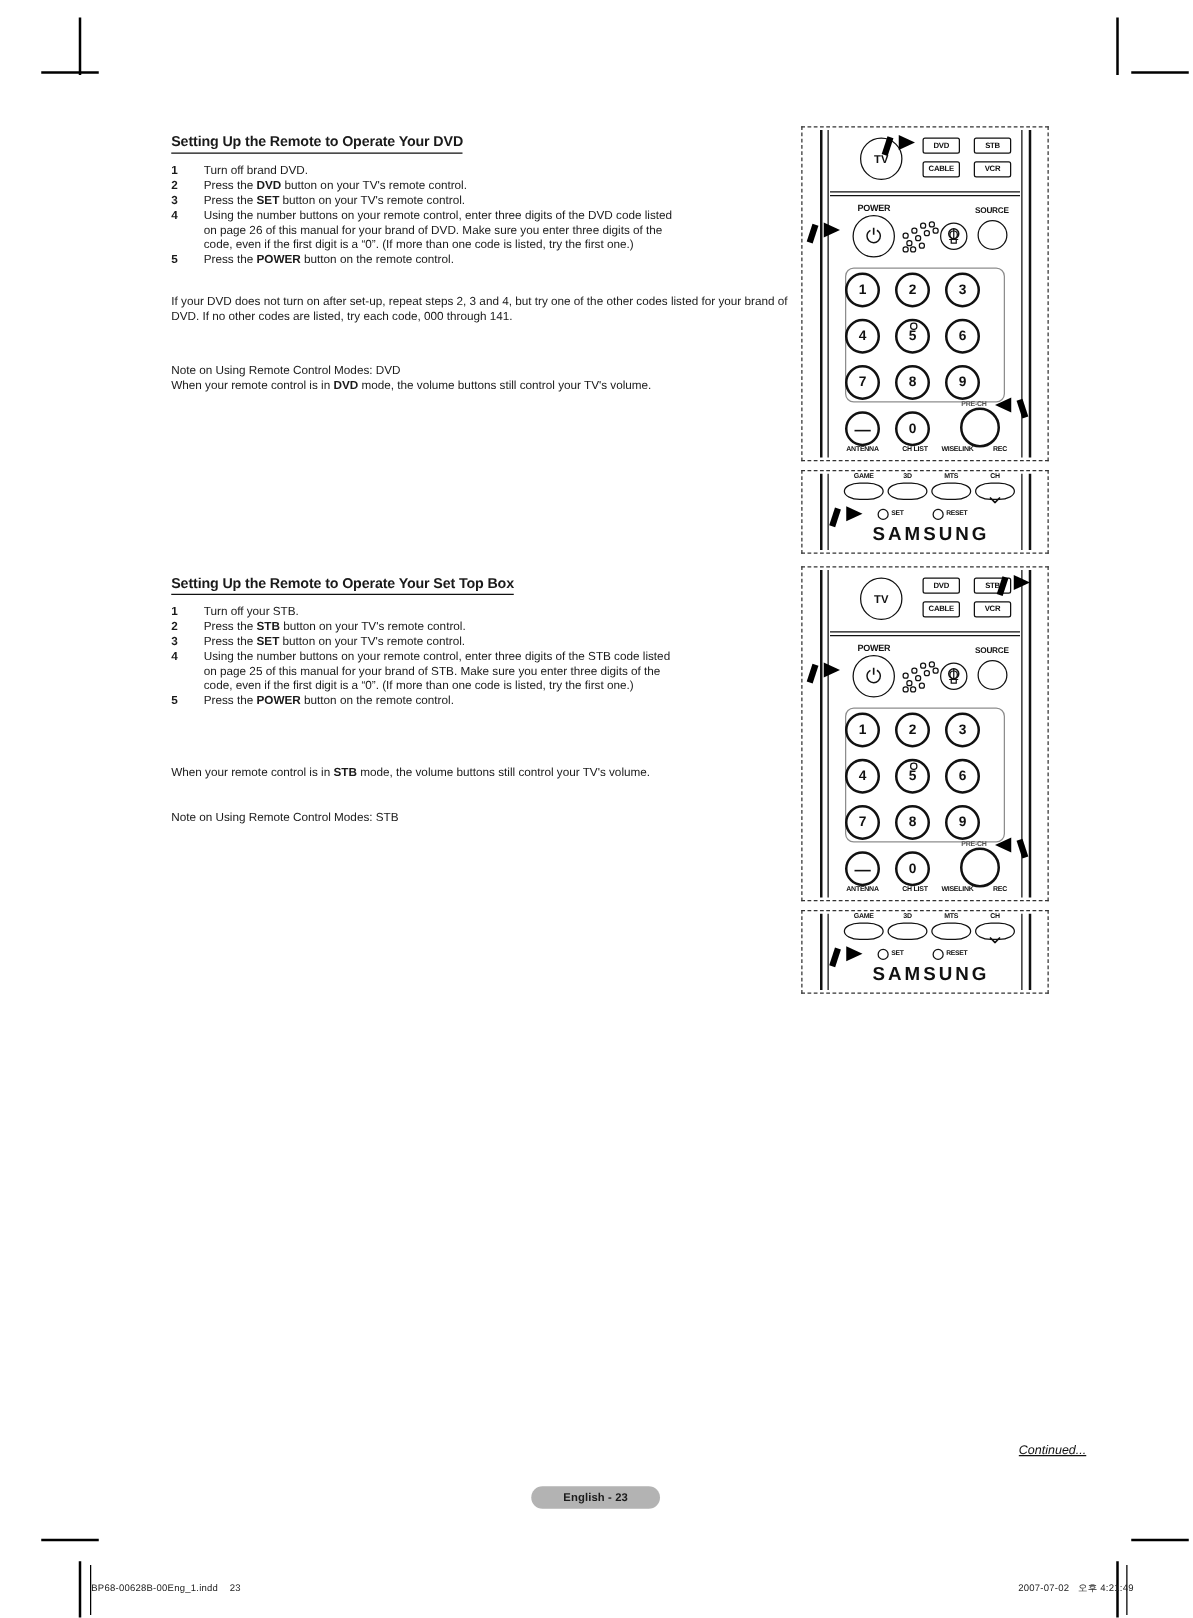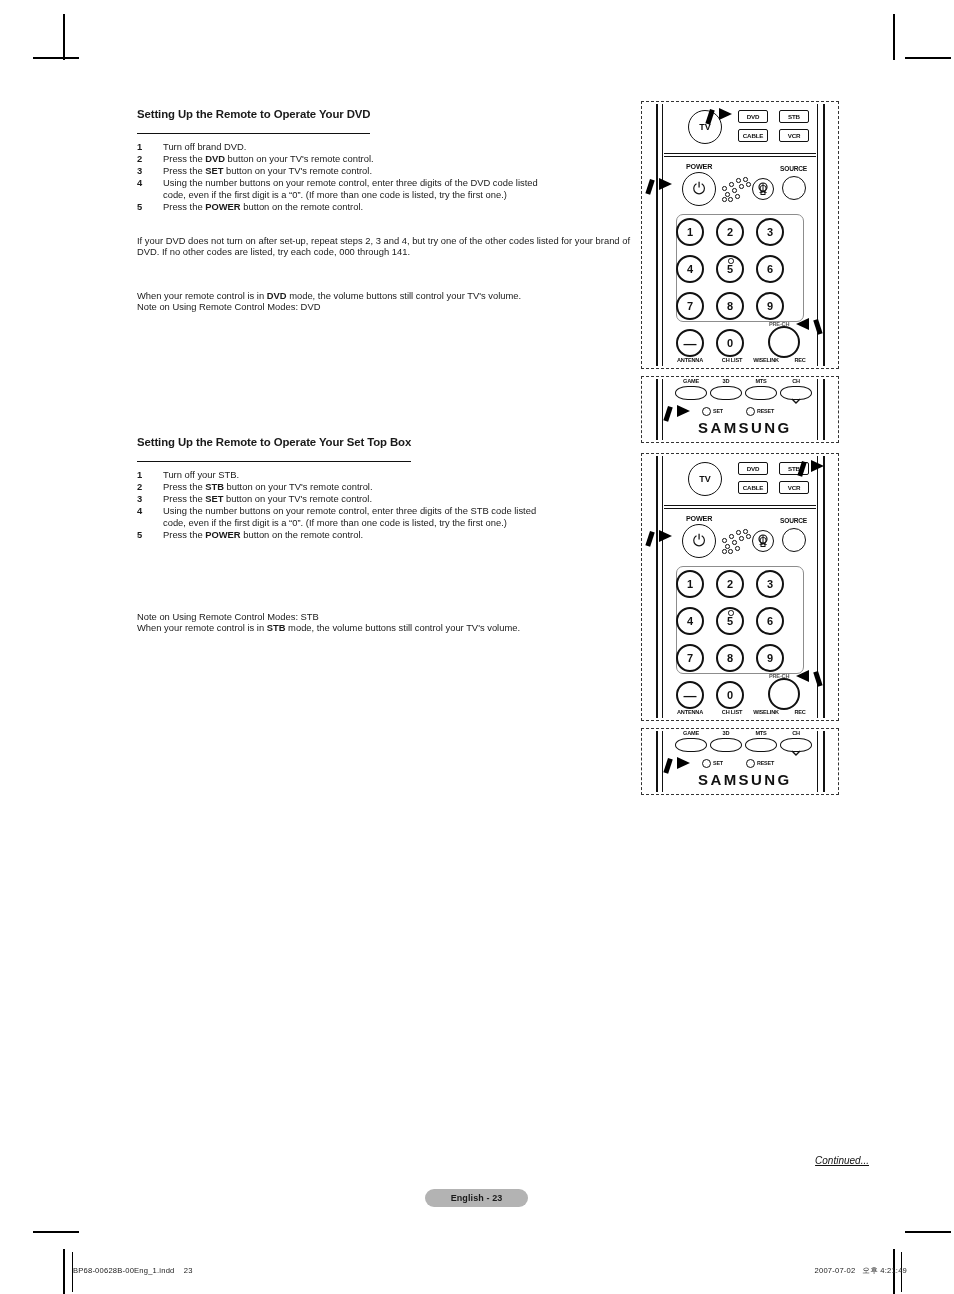--- a/index.html
+++ b/index.html
@@ -13,21 +13,21 @@
 
   
   .mark{position:absolute;background:#000;}
   .mark.v{width:1.6px;height:46px;}
   .mark.h{height:1.6px;width:46px;}
 
   
   .col{position:absolute;left:137px;top:104px;width:495px;}
 
   h2.sec{
-    font-size:11.4px;font-weight:bold;margin:0;padding:0 0 12px 0;
+    font-size:11.4px;font-weight:bold;margin:0;padding:0 0 1px 0;
     letter-spacing:-0.1px;
     border-bottom:1.3px solid #111;display:inline-block;
     line-height:13px;
   }
 
   ol.steps{list-style:none;margin:7px 0 0 0;padding:0;}
   ol.steps li{
     position:relative;padding-left:26px;font-size:9.4px;line-height:11.6px;
     margin:0 0 0.4px 0;
   }
@@ -145,63 +145,65 @@
           <span class="num">2</span>
           <span class="sub">Press the <b>DVD</b> button on your TV's remote control.</span>
         </li>
         <li>
           <span class="num">3</span>
           <span class="sub">Press the <b>SET</b> button on your TV's remote control.</span>
         </li>
         <li>
           <span class="num">4</span>
           <span class="sub">Using the number buttons on your remote control, enter three digits of the DVD code listed</span>
+          <span class="sub">on page 26 of this manual for your brand of DVD. Make sure you enter three digits of the</span>
           <span class="sub">code, even if the first digit is a “0”. (If more than one code is listed, try the first one.)</span>
         </li>
         <li>
           <span class="num">5</span>
           <span class="sub">Press the <b>POWER</b> button on the remote control.</span>
         </li>
       </ol>
     <div class="gap-a"></div>
     <p class="body">If your DVD does not turn on after set-up, repeat steps 2, 3 and 4, but try one of the other codes listed for your brand of DVD. If no other codes are listed, try each code, 000 through 141.</p>
     <div class="gap-b"></div>
+    <p class="body">Note on Using Remote Control Modes: DVD</p>
     <p class="body" id="dvd-note">When your remote control is in <b>DVD</b> mode, the volume buttons still control your TV's volume.</p>
-    <p class="body">Note on Using Remote Control Modes: DVD</p>
   </div>
 
-  <div class="col" style="top:432px;">
+  <div class="col" style="top:457px;">
     <h2 class="sec">Setting Up the Remote to Operate Your Set Top Box</h2>
     <ol class="steps" id="stb-steps">
         <li>
           <span class="num">1</span>
           <span class="sub">Turn off your STB.</span>
         </li>
         <li>
           <span class="num">2</span>
           <span class="sub">Press the <b>STB</b> button on your TV's remote control.</span>
         </li>
         <li>
           <span class="num">3</span>
           <span class="sub">Press the <b>SET</b> button on your TV's remote control.</span>
         </li>
         <li>
           <span class="num">4</span>
           <span class="sub">Using the number buttons on your remote control, enter three digits of the STB code listed</span>
+          <span class="sub">on page 25 of this manual for your brand of STB. Make sure you enter three digits of the</span>
           <span class="sub">code, even if the first digit is a “0”. (If more than one code is listed, try the first one.)</span>
         </li>
         <li>
           <span class="num">5</span>
           <span class="sub">Press the <b>POWER</b> button on the remote control.</span>
         </li>
       </ol>
     <div class="gap-a"></div>
     <div class="gap-c"></div>
+    <p class="body" id="stb-note">When your remote control is in <b>STB</b> mode, the volume buttons still control your TV's volume.</p>
     <p class="body" style="margin-top:24px;">Note on Using Remote Control Modes: STB</p>
-    <p class="body" id="stb-note">When your remote control is in <b>STB</b> mode, the volume buttons still control your TV's volume.</p>
   </div>
 
   <div class="remote-wrap" style="left:641px;top:101px;width:198px;height:342px;" id="remote-dvd">
       <div class="panel" style="left:0px;top:0px;width:198px;height:268px;">
         <div class="rail" style="left:14px;top:2px;bottom:2px;"></div>
         <div class="rail inner" style="left:20px;top:2px;bottom:2px;"></div>
         <div class="rail" style="left:181px;top:2px;bottom:2px;"></div>
         <div class="rail inner" style="left:175px;top:2px;bottom:2px;"></div>
         <div class="hline" style="left:22px;top:51px;width:152px;"></div>
         <div class="hline" style="left:22px;top:54px;width:152px;"></div>

